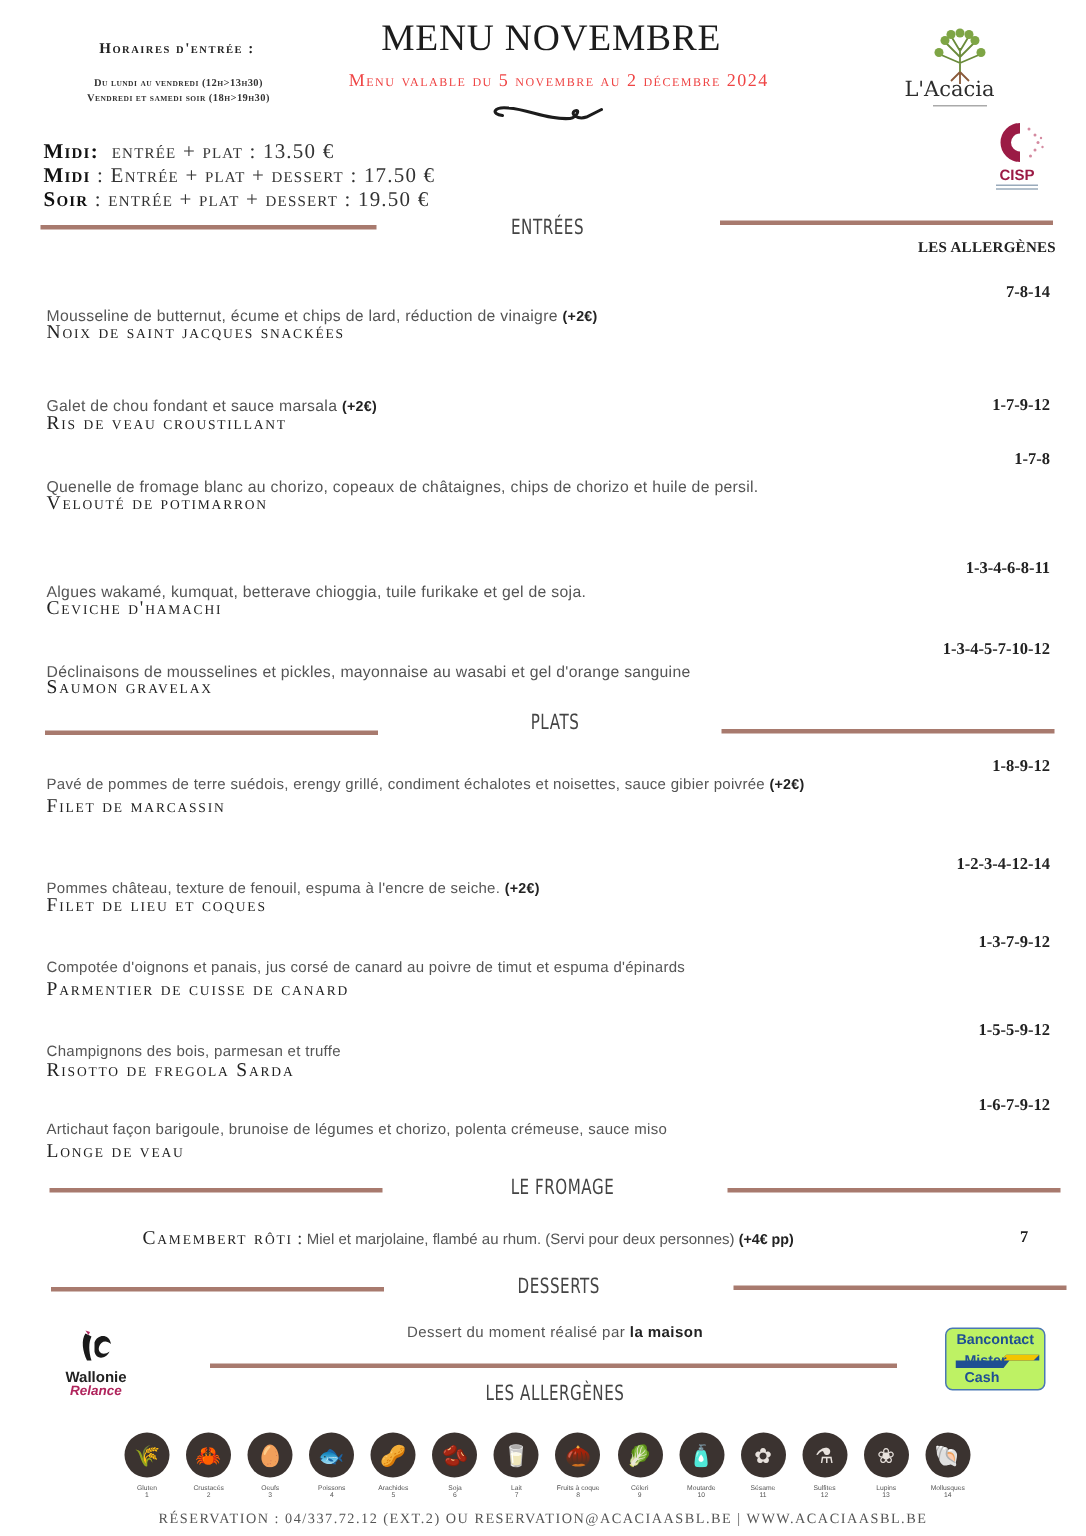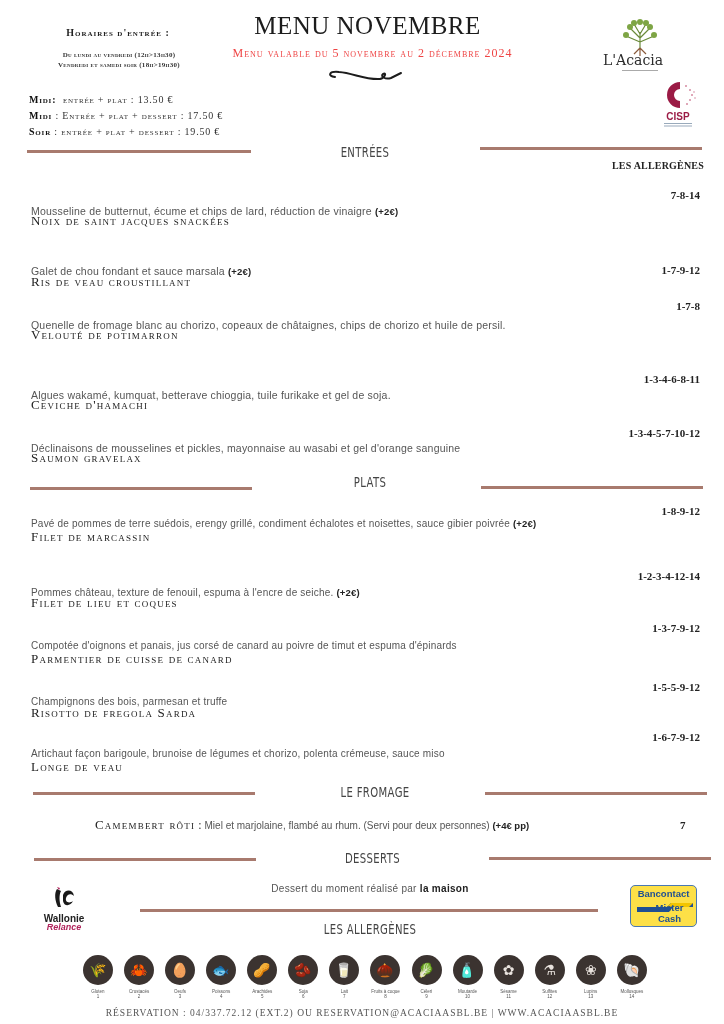--- a/index.html
+++ b/index.html
@@ -10,21 +10,21 @@
   .sc { font-variant: small-caps; letter-spacing: 1px; font-family: Liberation Serif, serif; }
   .abs { position: absolute; }
 
   
   .hours-title { left: 38px; top: 27px; width: 160px; text-align: center; font-size: 10px; font-weight: bold; letter-spacing: 1px; color:#222; }
   .hours-line { left: 30px; width: 178px; text-align: center; font-size: 7px; font-weight: bold; color:#333; letter-spacing: .3px; }
   .main-title { left: 210px; top: 12px; width: 315px; text-align: center; font-size: 25px; color: #1c1c1c; letter-spacing: .5px; }
   .subtitle { left: 195px; top: 46px; width: 355px; text-align: center; font-size: 12px; color:#ef4444; letter-spacing: 1px; }
   .flourish { left: 325px; top: 68px; width: 80px; height: 16px; }
 
-  .price-line { left: 29px; font-size: 10px; color:#333; letter-spacing: .8px; }
+  .price-line { left: 29px; font-size: 14px; color:#333; letter-spacing: .8px; }
   .price-line b { color:#111; }
 
   
   .acacia-logo { left: 612px; top: 18px; width: 56px; height: 56px; }
   .acacia-name { left: 598px; top: 52px; width: 70px; text-align:center; font-family: "DejaVu Serif", serif; font-size: 14px; color:#2c2c2c; }
   .cisp-logo { left: 656px; top: 78px; width: 44px; height: 50px; }
 
   
   .rule { height: 3px; background: #a87a6e; }
   .section-title { text-align: center; font-family: "DejaVu Sans", sans-serif; font-size: 14px; color:#444; letter-spacing: .5px; transform: scaleX(0.72); transform-origin: center; }
@@ -43,23 +43,23 @@
   .fromage .ex { font-family: "Liberation Sans", sans-serif; font-size: 9.5px; font-weight:bold; color:#222; }
   .fromage-allergen { left: 680px; top: 819px; font-size: 11px; font-weight: bold; color:#222; }
 
   .dessert-text { left: 140px; top: 883px; width: 460px; text-align: center; font-size: 10px; color:#555; letter-spacing: .3px; }
   .dessert-text b { color:#222; }
 
   .wallonie { left: 34px; top: 885px; width: 60px; text-align: center; }
   .wallonie .w1 { font-size: 10px; font-weight: bold; color:#222; display:block; margin-top: 2px; }
   .wallonie .w2 { font-size: 9px; font-style: italic; font-weight:bold; color:#b0245c; display:block; margin-top:-2px; }
 
-  .bancontact { left: 630px; top: 885px; width: 67px; height: 42px; border: 1px solid #4a78b3; border-radius: 5px; background: #fde047; }
+  .bancontact { left: 630px; top: 885px; width: 67px; height: 42px; border: 1px solid #4a78b3; border-radius: 5px; background: #bef264; }
   .bancontact .b1 { position:absolute; left:0; right:0; top:2px; text-align:center; font-size:9.5px; font-weight:bold; color:#1f4f93; }
-  .bancontact .b2 { position:absolute; left:12px; right:0; bottom:2px; text-align:center; font-size:9.5px; font-weight:bold; color:#1f4f93; }
+  .bancontact .b2 { position:absolute; left:12px; right:0; bottom:2px; text-align:left; font-size:9.5px; font-weight:bold; color:#1f4f93; }
   .bancontact .stripe { position:absolute; left:6px; right:6px; top:17px; height:9px; }
 
   
   .icons-row { left: 80px; top: 955px; width: 570px; display: flex; justify-content: space-between; }
   .ico { width: 36px; text-align: center; }
   .ico .circle { width: 30px; height: 30px; border-radius: 50%; background: #3b3330; margin: 0 auto; display:flex; align-items:center; justify-content:center; color:#e8e2dd; font-size: 14px; }
   .ico .lbl { font-size: 4.5px; color:#555; margin-top: 4px; line-height: 5px; white-space: nowrap; }
 
   .footer { left: 0; top: 1008px; width: 724px; text-align: center; font-size: 9.5px; color:#555; letter-spacing: 1px; }
 </style>

